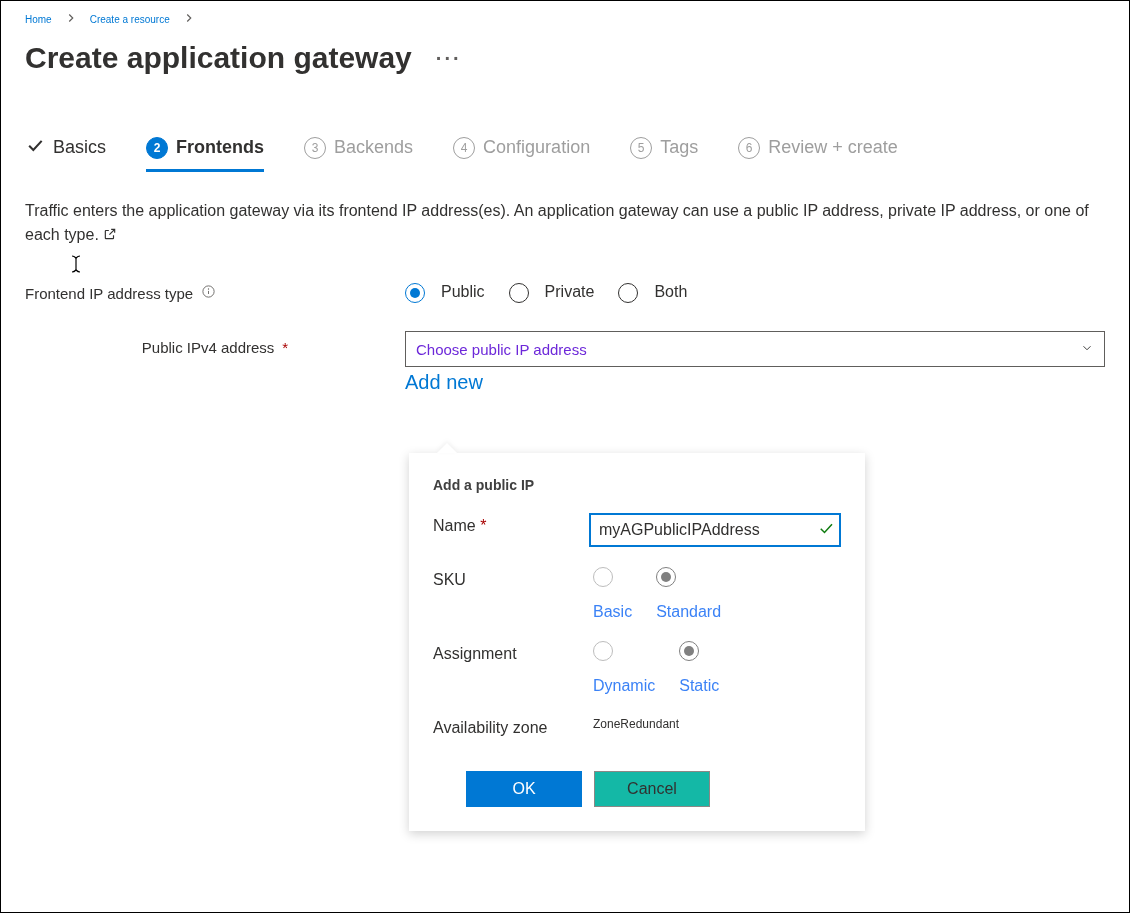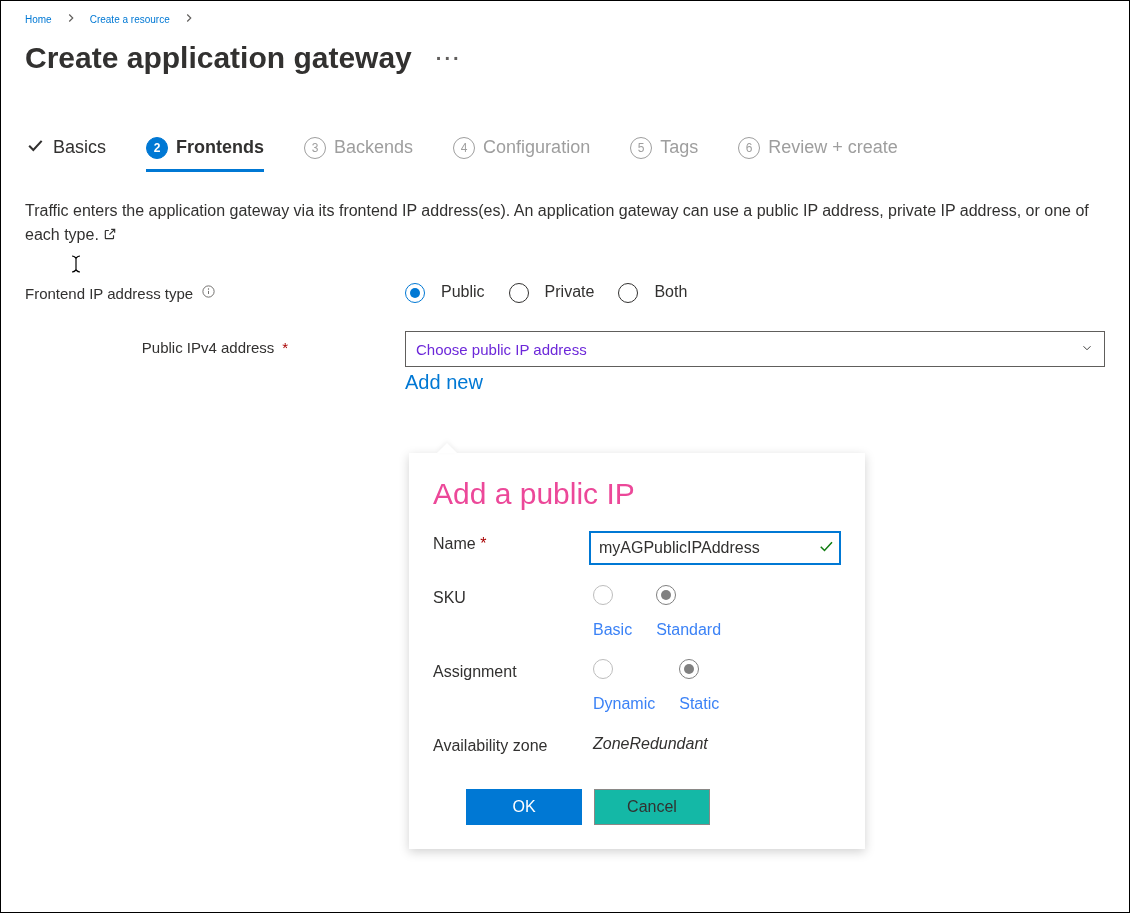--- a/index.html
+++ b/index.html
@@ -186,23 +186,23 @@
     top: -10px;
     left: 28px;
     width: 0; height: 0;
     border-left: 10px solid transparent;
     border-right: 10px solid transparent;
     border-bottom: 10px solid #fff;
     filter: drop-shadow(0 -2px 2px rgba(0,0,0,0.06));
   }
   .popup h2 {
     margin: 0 0 20px 0;
-    font-size: 30px;
-    font-weight: 400;
-    color: #ec4899;
+    font-size: 14px;
+    font-weight: 700;
+    color: #404040;
   }
   .popup-row {
     display: flex;
     align-items: flex-start;
     margin-bottom: 20px;
     font-size: 16px;
   }
   .popup-label {
     width: 160px;
     color: #323130;
@@ -222,21 +222,21 @@
   .name-wrap { position: relative; display: inline-block; }
   .name-wrap .valid-check {
     position: absolute;
     right: 6px;
     top: 50%;
     transform: translateY(-50%);
   }
   .name-wrap .valid-check svg {
     width: 18px; height: 18px; stroke: #107c10; stroke-width: 2; fill: none;
   }
-  .az-value { font-size: 16px; color: #323130; padding-top: 2px; font-style: italic;}
+  .az-value { font-size: 12px; color: #323130; padding-top: 2px;}
   .popup-buttons {
     display: flex;
     gap: 12px;
     margin-top: 34px;
   }
   .btn {
     height: 36px;
     min-width: 116px;
     font-size: 16px;
     font-family: inherit;

